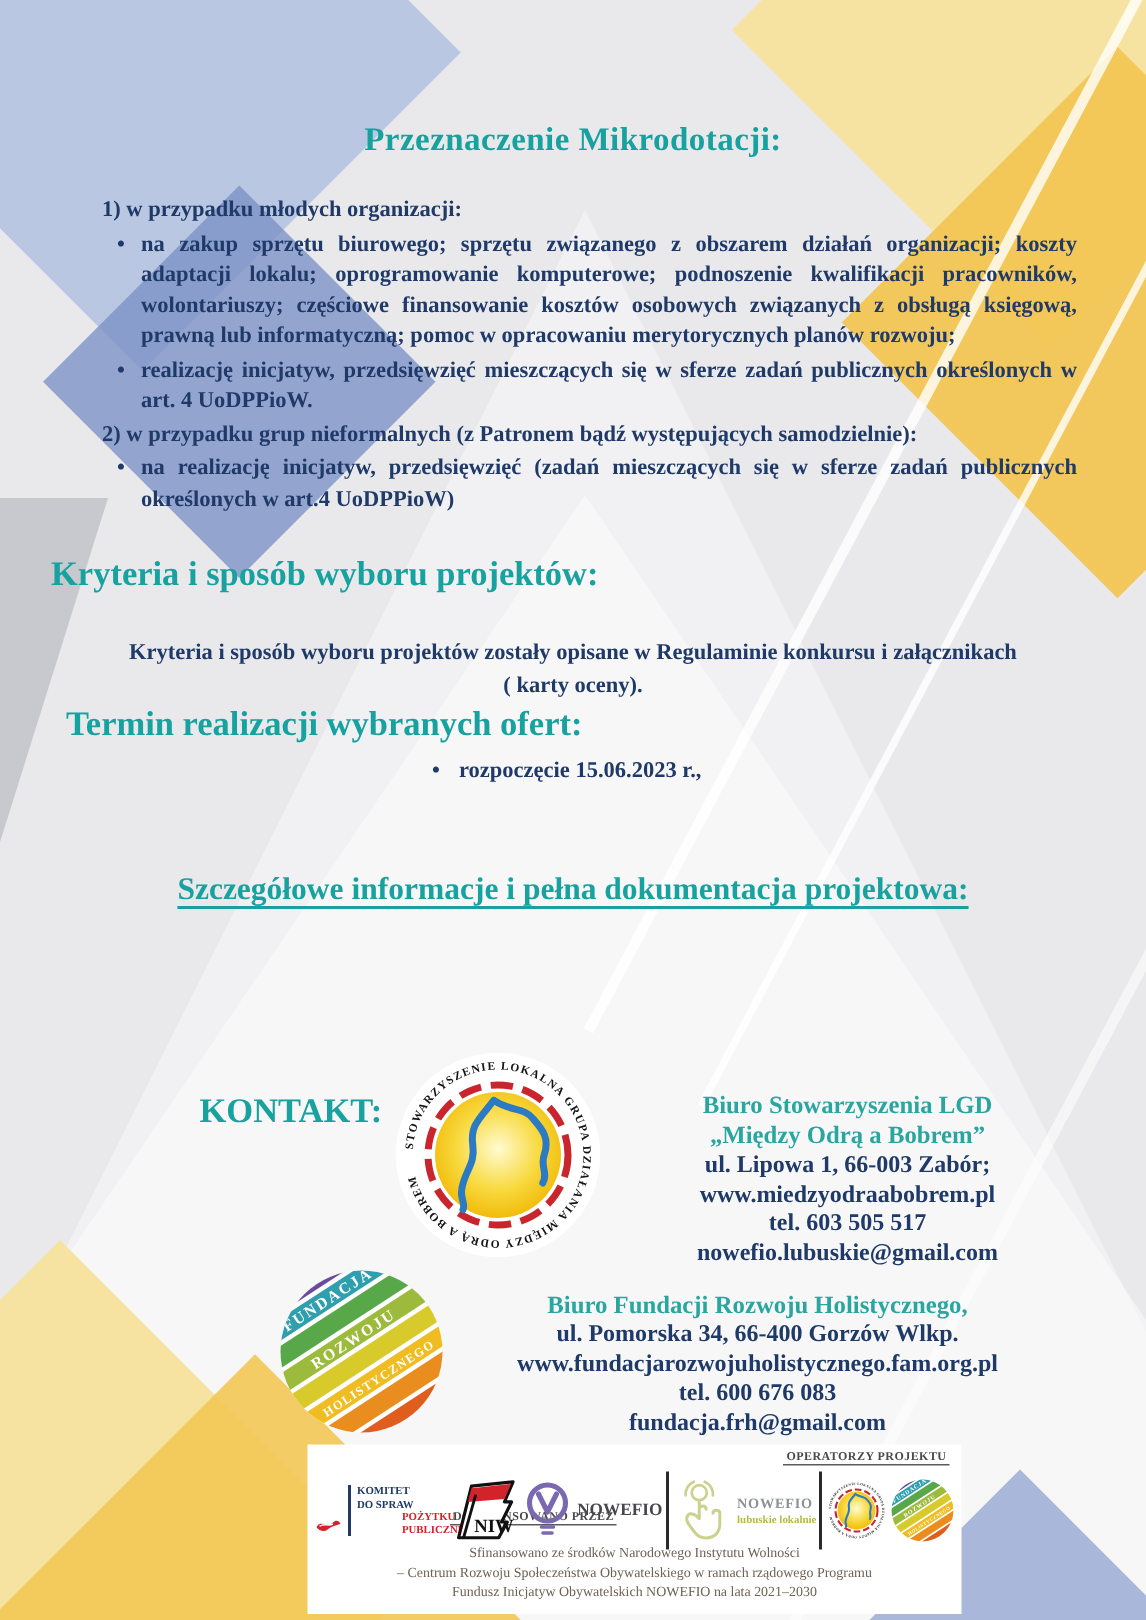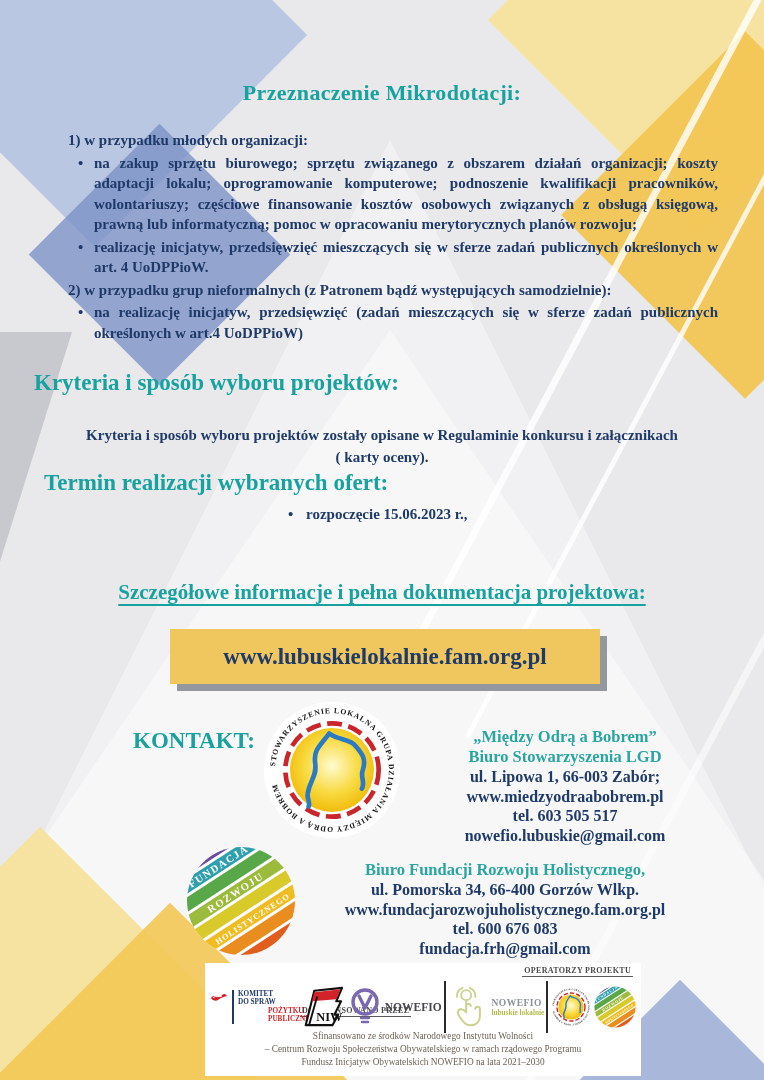--- a/index.html
+++ b/index.html
@@ -55,21 +55,21 @@
   .c-navy{font-size:16px;line-height:19.5px;font-weight:bold;color:#1f3a68;}
   
   .footer-box{left:205px;top:963px;width:436px;height:113px;background:#fff;}
   .lbl{position:absolute;top:3px;font-size:8px;font-weight:bold;color:#4a4a4a;
        border-bottom:1px solid #5a5a5a;padding:0 2px 1px;letter-spacing:.3px;}
   .lbl-dof{left:95px;margin-top:40px;}
   .lbl-op{right:8px;}
   .fb-logos{position:absolute;left:5px;right:5px;top:16px;height:56px;display:flex;
             align-items:center;justify-content:space-between;}
   .vline{width:2px;height:52px;background:#2a2a2a;}
-  .logo-komitet{display:flex;align-items:flex-start;}
+  .logo-komitet{display:flex;align-items:flex-end;}
   .kom-bar{width:2px;height:34px;background:#1f3a68;margin:0 4px;}
   .kom-text{display:flex;flex-direction:column;font-size:7.2px;line-height:8.4px;font-weight:bold;width:56px;}
   .kom-navy{color:#1f3a68;}
   .kom-red{color:#d2232a;margin-left:30px;}
   .logo-nowefio,.logo-hand{display:flex;align-items:center;}
   .nf-text{display:flex;flex-direction:row;font-size:11.5px;line-height:12.5px;font-weight:bold;color:#46464e;margin-left:3px;}
   .hand-text{display:flex;flex-direction:column;margin-left:2px;}
   .hand-main{font-size:9.5px;font-weight:bold;color:#8c9097;letter-spacing:.5px;}
   .hand-sub{font-size:7.3px;font-weight:bold;color:#b3ba4b;}
   .mini{width:42px;height:42px;}
@@ -161,33 +161,30 @@
     <div>Kryteria i sposób wyboru projektów zostały opisane w Regulaminie konkursu i załącznikach</div>
     <div>( karty oceny).</div>
   </div>
 
   <div class="abs h-teal termin-h">Termin realizacji wybranych ofert:</div>
   <ul class="abs termin-list">
     <li>rozpoczęcie 15.06.2023 r.,</li>
   </ul>
 
   <div class="abs info-h">Szczegółowe informacje i pełna dokumentacja projektowa:</div>
-  <div class="abs url-box">
-    <span>www.lubuskielokalnie.fam.org.pl</span>
-  </div>
 
   <div class="abs kontakt-label">KONTAKT:</div>
 
   <svg class="abs lgd-badge" viewBox="0 0 150 150">
       <use href="#lgd-art"></use>
     </svg>
 
   <div class="abs lgd-col">
+    <div class="c-teal">Biuro Stowarzyszenia LGD</div>
     <div class="c-teal">„Między Odrą a Bobrem”</div>
-    <div class="c-teal">Biuro Stowarzyszenia LGD</div>
     <div class="c-navy">ul. Lipowa 1, 66-003 Zabór;</div>
     <div class="c-navy">www.miedzyodraabobrem.pl</div>
     <div class="c-navy">tel. 603 505 517</div>
     <div class="c-navy">nowefio.lubuskie@gmail.com</div>
   </div>
 
   <svg class="abs frh-badge" viewBox="0 0 110 110">
       <use href="#frh-art"></use>
     </svg>
 

